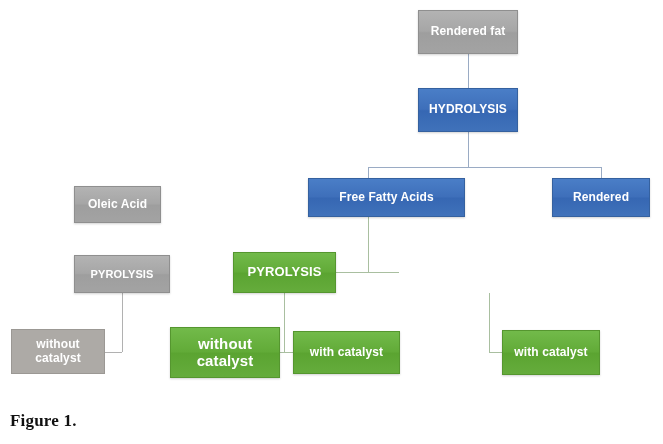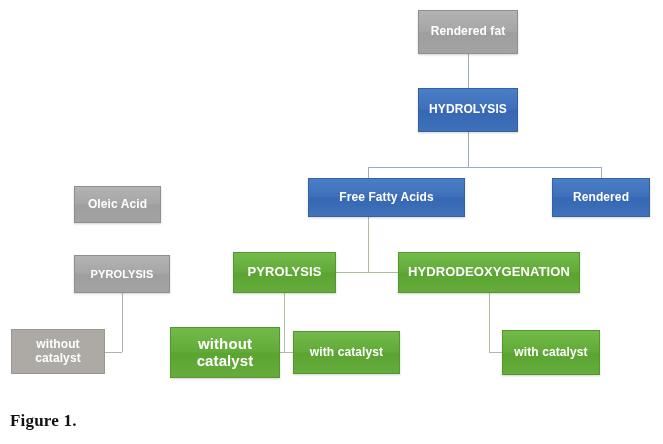--- a/index.html
+++ b/index.html
@@ -118,21 +118,20 @@
   <div class="node blue f12" style="left:290px; top:178px; width:157px; height:39px;margin-left:18px;">Free Fatty Acids</div>
 
   <div class="node blue f12" style="left:552px; top:178px; width:98px; height:39px;">Rendered</div>
 
   <div class="node gray f12" style="left:74px; top:186px; width:87px; height:37px;">Oleic Acid</div>
 
   <div class="node gray f11" style="left:74px; top:255px; width:96px; height:38px;">PYROLYSIS</div>
 
   <div class="node green f13" style="left:233px; top:252px; width:103px; height:41px;">PYROLYSIS</div>
 
-  <div class="node green f13" style="left:398px; top:252px; width:182px; height:41px;">HYDRODEOXYGENATION</div>
 
   <div class="node gray-flat f12" style="left:11px; top:329px; width:94px; height:45px; white-space:pre-line;">without
 catalyst</div>
 
   <div class="node green f15" style="left:170px; top:327px; width:110px; height:51px; white-space:pre-line;">without
 catalyst</div>
 
   <div class="node green f12" style="left:293px; top:331px; width:107px; height:43px;">with catalyst</div>
 
   <div class="node green f12" style="left:502px; top:330px; width:98px; height:45px;">with catalyst</div>

